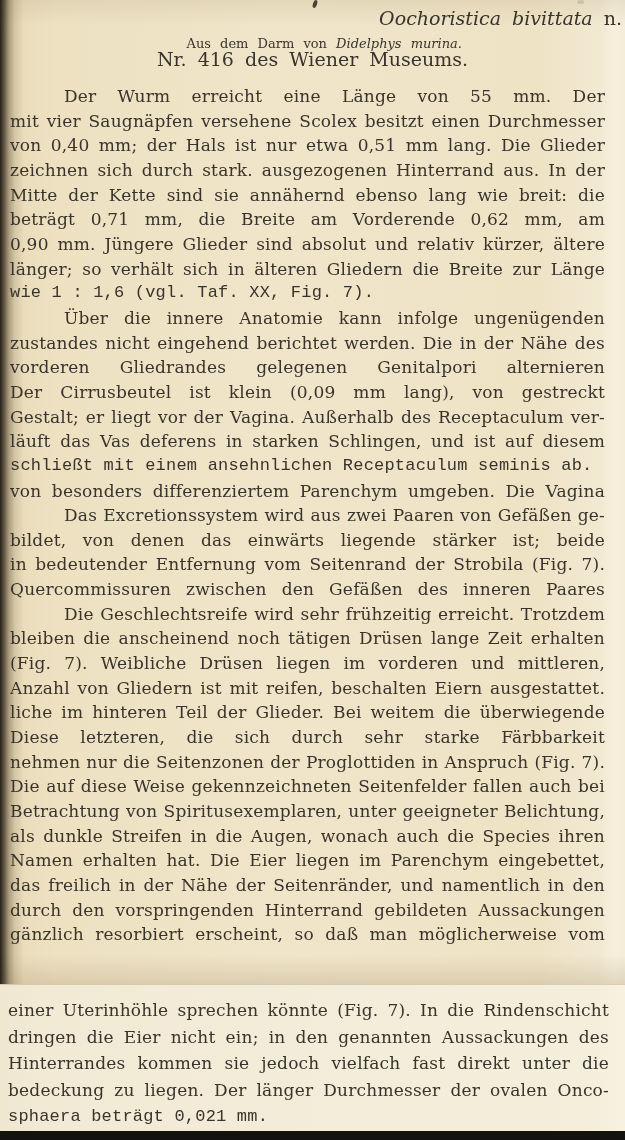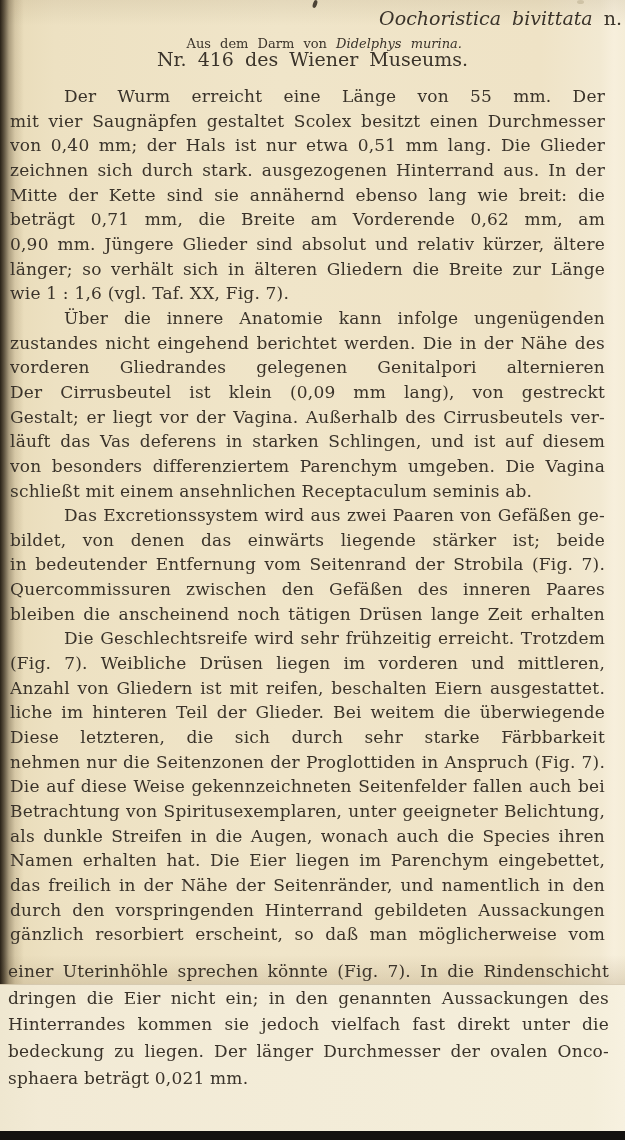--- a/index.html
+++ b/index.html
@@ -43,28 +43,28 @@
   .h3 { position:absolute; left:0; top:47px; width:625px; text-align:center;
     font-size:19px; line-height:24px; word-spacing:5px; }
   .ital { font-style:italic; }
 
   .body-block { position:absolute; left:10px; top:84px; width:595px; }
   .body-block .line {
     height:24.66px; line-height:24.66px; font-size:17px;
     text-align:justify; text-align-last:justify; overflow:hidden;
     letter-spacing:0.2px;
   }
-  .frag2-block { position:absolute; left:8px; top:958px; width:601px; }
+  .frag2-block { position:absolute; left:8px; top:997px; width:601px; }
   .frag2-block .line {
     height:26.7px; line-height:26.7px; font-size:17px;
     text-align:justify; text-align-last:justify; overflow:hidden;
     letter-spacing:0.2px;
   }
   .line.indent { text-indent:34px;padding-left:20px; }
-  .line.unjust { text-align:left; text-align-last:left; }
+  .line.unjust { text-align:left; text-align-last:left;font-family:Liberation Mono, monospace; }
 </style>
 </head>
 <body>
 
 <div class="page">
 
   <div class="paper-upper"></div>
   <div class="paper-lower"></div>
   <div class="gutter-shadow"></div>
   <div class="bottom-band"></div>
@@ -72,45 +72,45 @@
   <div class="speck-b"></div>
 
   <div class="h1"><span class="ital">Oochoristica bivittata</span><span> n. sp.</span></div>
 
   <div class="h2"><span>Aus dem Darm von </span><span class="ital">Didelphys murina.</span></div>
 
   <div class="h3">Nr. 416 des Wiener Museums.</div>
 
   <div class="body-block">
     <div class="line indent">Der Wurm erreicht eine Länge von 55 mm. Der unbewaffnete,</div>
-    <div class="line">mit vier Saugnäpfen gestaltet Scolex besitzt einen Durchmesser</div>
+    <div class="line">mit vier Saugnäpfen versehene Scolex besitzt einen Durchmesser</div>
     <div class="line">von 0,40 mm; der Hals ist nur etwa 0,51 mm lang. Die Glieder</div>
     <div class="line">zeichnen sich durch stark. ausgezogenen Hinterrand aus. In der</div>
     <div class="line">Mitte der Kette sind sie annähernd ebenso lang wie breit: die Länge</div>
     <div class="line">beträgt 0,71 mm, die Breite am Vorderende 0,62 mm, am Hinterende</div>
     <div class="line">0,90 mm. Jüngere Glieder sind absolut und relativ kürzer, ältere</div>
     <div class="line">länger; so verhält sich in älteren Gliedern die Breite zur Länge</div>
     <div class="line unjust">wie 1 : 1,6 (vgl. Taf. XX, Fig. 7).</div>
 
     <div class="line indent">Über die innere Anatomie kann infolge ungenügenden Erhaltungs-</div>
     <div class="line">zustandes nicht eingehend berichtet werden. Die in der Nähe des</div>
     <div class="line">vorderen Gliedrandes gelegenen Genitalpori alternieren unregelmäßig.</div>
     <div class="line">Der Cirrusbeutel ist klein (0,09 mm lang), von gestreckt birnförmiger</div>
-    <div class="line">Gestalt; er liegt vor der Vagina. Außerhalb des Cirrusbeutels ver-</div>
+    <div class="line">Gestalt; er liegt vor der Vagina. Außerhalb des Receptaculum ver-</div>
     <div class="line">läuft das Vas deferens in starken Schlingen, und ist auf diesem Wege</div>
+    <div class="line unjust">schließt mit einem ansehnlichen Receptaculum seminis ab.</div>
     <div class="line">von besonders differenziertem Parenchym umgeben. Die Vagina</div>
-    <div class="line unjust">schließt mit einem ansehnlichen Receptaculum seminis ab.</div>
 
     <div class="line indent">Das Excretionssystem wird aus zwei Paaren von Gefäßen ge-</div>
     <div class="line">bildet, von denen das einwärts liegende stärker ist; beide verlaufen</div>
     <div class="line">in bedeutender Entfernung vom Seitenrand der Strobila (Fig. 7).</div>
     <div class="line">Quercommissuren zwischen den Gefäßen des inneren Paares liegen</div>
 
+    <div class="line indent">Die Geschlechtsreife wird sehr frühzeitig erreicht. Trotzdem</div>
     <div class="line">bleiben die anscheinend noch tätigen Drüsen lange Zeit erhalten</div>
-    <div class="line indent">Die Geschlechtsreife wird sehr frühzeitig erreicht. Trotzdem</div>
     <div class="line">(Fig. 7). Weibliche Drüsen liegen im vorderen und mittleren, männ-</div>
     <div class="line">Anzahl von Gliedern ist mit reifen, beschalten Eiern ausgestattet.</div>
     <div class="line">liche im hinteren Teil der Glieder. Bei weitem die überwiegende</div>
     <div class="line">Diese letzteren, die sich durch sehr starke Färbbarkeit auszeichnen,</div>
     <div class="line">nehmen nur die Seitenzonen der Proglottiden in Anspruch (Fig. 7).</div>
     <div class="line">Die auf diese Weise gekennzeichneten Seitenfelder fallen auch bei</div>
     <div class="line">Betrachtung von Spiritusexemplaren, unter geeigneter Belichtung,</div>
     <div class="line">als dunkle Streifen in die Augen, wonach auch die Species ihren</div>
     <div class="line">Namen erhalten hat. Die Eier liegen im Parenchym eingebettet,</div>
     <div class="line">das freilich in der Nähe der Seitenränder, und namentlich in den</div>

